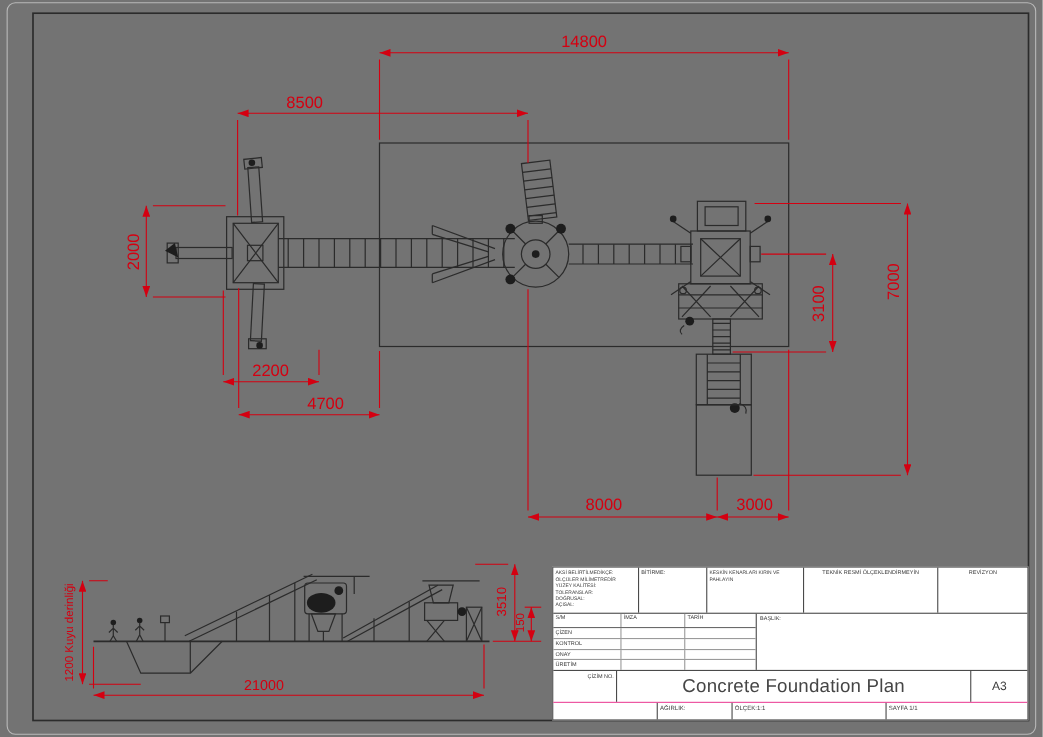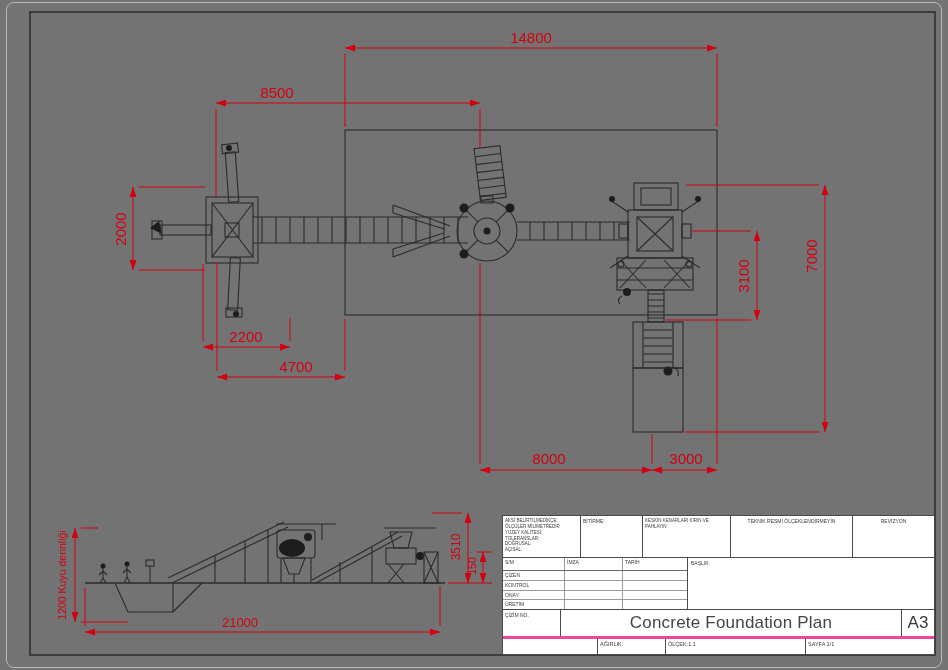--- a/index.html
+++ b/index.html
@@ -33,25 +33,25 @@
   .rev{flex:1;font-size:5px;text-align:center;}
   .tb .mid{height:52px;display:flex;border-bottom:1px solid #4a4a4a;}
   .tb-left{width:185px;border-right:1px solid #4a4a4a;display:flex;flex-direction:column;}
   .tb-left .hrow{display:flex;border-bottom:1px solid #6a6a6a;height:13px;font-size:5px;}
   .tb-left .drow{display:flex;border-bottom:1px solid #9a9a9a;flex:1;font-size:5px;}
   .tb-left .drow:last-child{border-bottom:none;}
   .tb-left .c1{width:62px;border-right:1px solid #9a9a9a;padding:1px 2px;}
   .tb-left .c2{width:58px;border-right:1px solid #9a9a9a;padding:1px 2px;}
   .tb-left .c3{flex:1;padding:1px 2px;}
   .tb-right{flex:1;padding:2px 3px;font-size:5px;}
-  .tb .band{height:30px;display:flex;border-bottom:3px solid #ec4899;align-items:stretch;}
+  .tb .band{height:30px;display:flex;border-bottom:1px solid #ec4899;align-items:stretch;text-align:right;}
   .dwgno{width:58px;border-right:1px solid #4a4a4a;font-size:5px;padding:2px;}
   .bigtitle{flex:1;display:flex;align-items:center;justify-content:center;
             font-size:17px;color:#454545;letter-spacing:.2px;}
-  .paper{width:33px;border-left:1px solid #4a4a4a;display:flex;align-items:center;justify-content:center;font-size:17px;}
+  .paper{width:52px;border-left:1px solid #4a4a4a;display:flex;align-items:center;justify-content:center;font-size:11px;}
   .tb .bot{height:15px;display:flex;}
   .bot .b1{width:95px;border-right:1px solid #4a4a4a;}
   .bot .b2{width:68px;border-right:1px solid #4a4a4a;font-size:5.5px;padding:2px;}
   .bot .b3{width:140px;border-right:1px solid #4a4a4a;font-size:5.5px;padding:2px;}
   .bot .b4{flex:1;font-size:5.5px;padding:2px;}
 </style>
 </head>
 <body>
 
 <div id="canvas">

